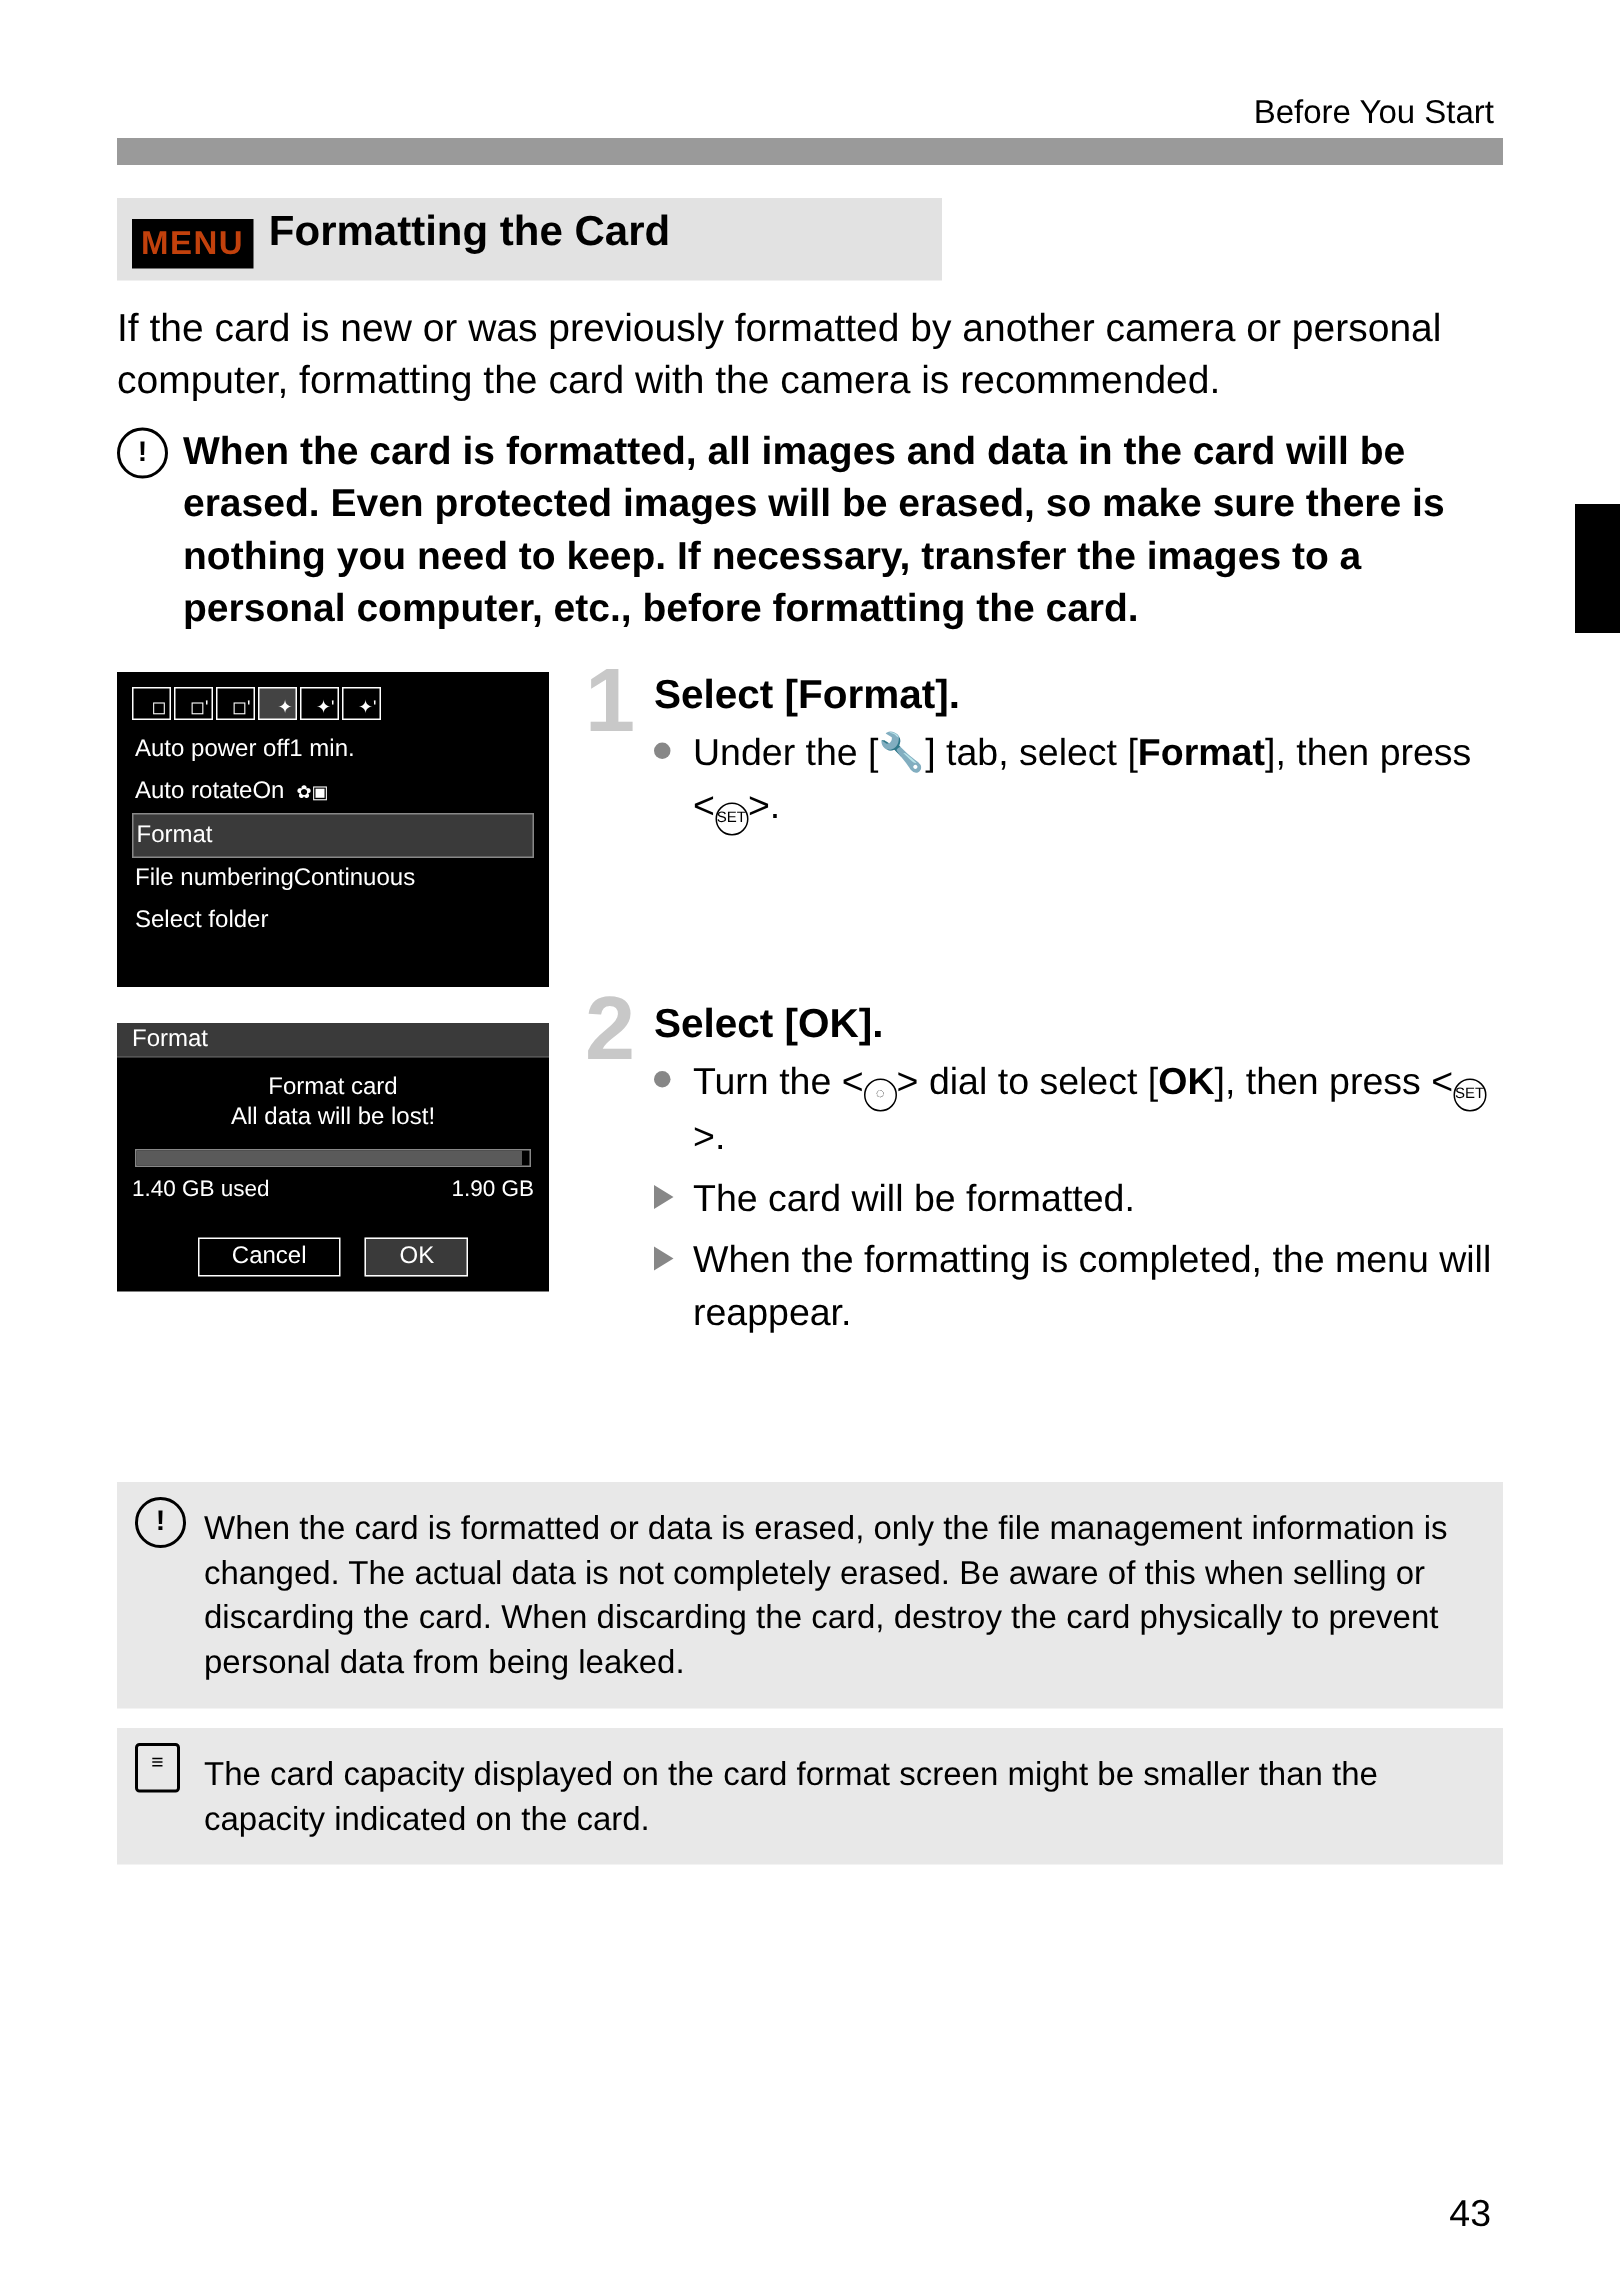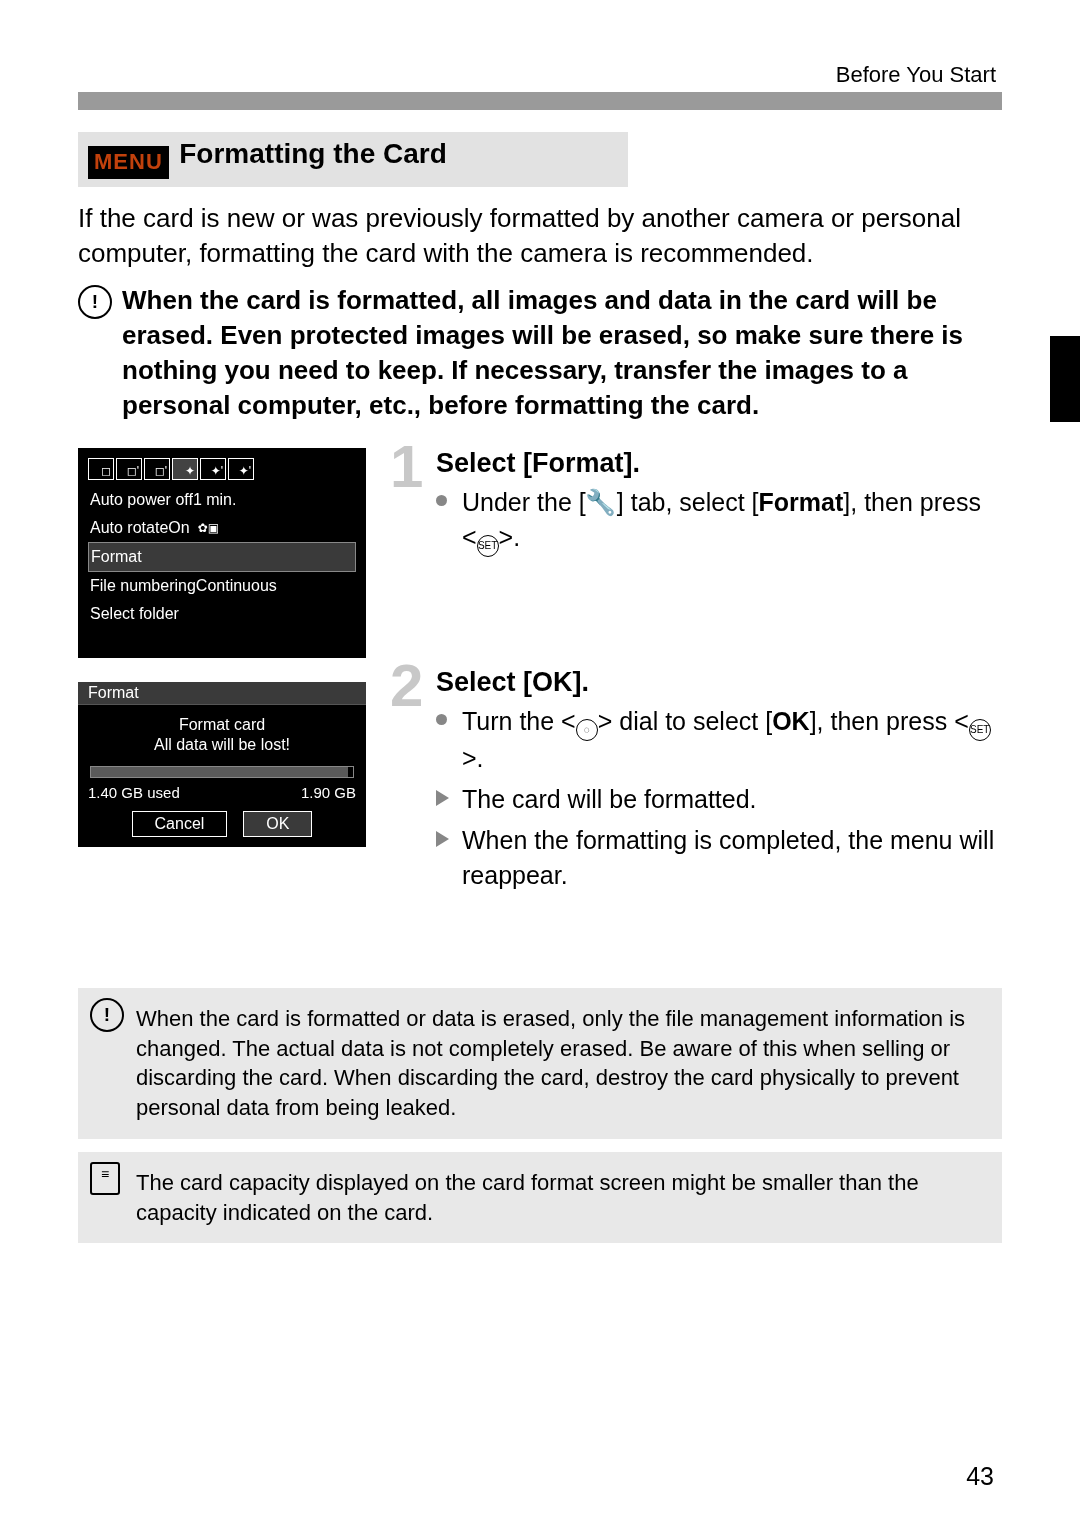--- a/index.html
+++ b/index.html
@@ -23,21 +23,21 @@
   .tab.sel{background:#434343;}
   .menu-row{display:flex;padding:3px 2px;height:22px;align-items:center;}
   .menu-row.sel{background:#3a3a3a;border:1px solid #888;}
   .screen-space{height:20px;background:#000;}
   .screen2{margin-top:24px;}
   .fmt-title{background:#3a3a3a;padding:2px 4px;margin:-10px -10px 10px -10px;border-bottom:1px solid #555;font-size:16px;padding-left:10px;}
   .fmt-center{text-align:center;font-size:16px;line-height:1.3;margin:8px 0 10px 0;}
   .pbar{height:10px;border:1px solid #888;position:relative;margin:0 2px 6px 2px;}
   .pbar-fill{background:#5a5a5a;height:100%;width:98%;}
   .cap-row{display:flex;justify-content:space-between;font-size:15px;margin-bottom:10px;}
-  .btn-row{display:flex;justify-content:center;gap:16px;margin-top:10px;}
+  .btn-row{display:flex;justify-content:center;gap:16px;margin-top:24px;}
   .btn{border:1px solid #fff;padding:3px 22px;font-size:16px;}
   .btn.sel{background:#3a3a3a;}
   .instr-col{flex:1;}
   .step{position:relative;padding-left:46px;margin-bottom:50px;}
   .step-num{position:absolute;left:0;top:-16px;font-size:60px;font-weight:bold;color:#c8c8c8;font-family:"Arial Black",Arial,sans-serif;}
   .step-title{font-size:27px;font-weight:bold;margin-bottom:6px;}
   .bullet{position:relative;padding-left:26px;font-size:25px;line-height:1.4;margin-bottom:6px;}
   .bdot{position:absolute;left:0;top:10px;width:11px;height:11px;border-radius:50%;background:#878787;}
   .btri{position:absolute;left:0;top:8px;width:0;height:0;border-top:8px solid transparent;border-bottom:8px solid transparent;border-left:13px solid #878787;}
   .inline-icon{display:inline-block;width:20px;height:20px;border:1.5px solid #000;border-radius:50%;vertical-align:-3px;font-size:10px;text-align:center;line-height:19px;}

